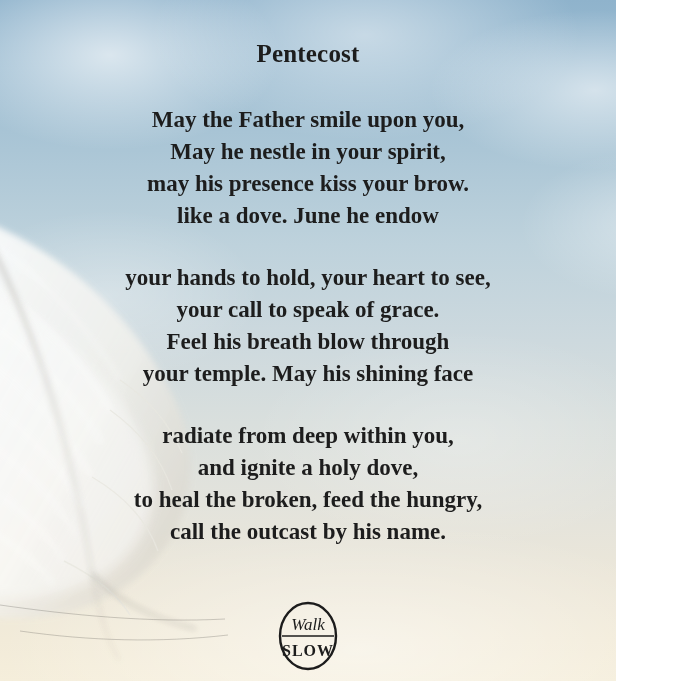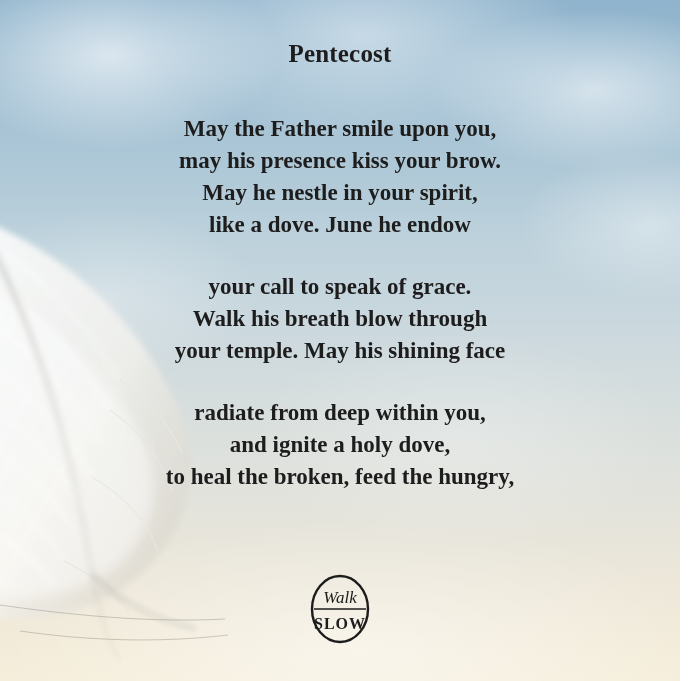--- a/index.html
+++ b/index.html
@@ -8,21 +8,21 @@
   }
   body {
     width: 699px;
     height: 681px;
     overflow: hidden;
     font-family: "Liberation Serif", serif;
   }
 
   #poem-card {
     position: relative;
-    width: 680px;
+    width: 616px;
     height: 681px;
     overflow: hidden;
     background: linear-gradient(
         to bottom,
         #8fb3cc 0%,
         #9dbdd2 10%,
         #abc6d6 22%,
         #bed2dc 36%,
         #cdd9de 50%,
         #d9dfdd 62%,
@@ -71,41 +71,41 @@
     top: 40px;
     left: 0;
     right: 0;
     font-size: 25px;
     font-weight: bold;
     letter-spacing: .2px;
   }
 
   .stanzas {
     position: absolute;
-    top: 113px;
+    top: 104px;
     left: 0;
     right: 0;
   }
   .stanza {
     margin: 0 0 30px 0;
   }
   .stanza:last-child { margin-bottom: 0; }
   .line {
     font-size: 23px;
     line-height: 32px;
     font-weight: bold;
     white-space: nowrap;
   }
 
   
   .logo {
     position: absolute;
     left: 50%;
     transform: translateX(-50%);
-    top: 567px;
+    top: 594px;
     width: 84px;
     height: 84px;
   }
   .logo svg { width: 100%; height: 100%; display: block; }
   .logo-text-top, .logo-text-bottom {
     font-family: "Liberation Serif", serif;
     fill: #1c1c1c;
   }
 </style>
 </head>
@@ -180,33 +180,35 @@
       </g>
     </svg>
   </div>
 
   <div class="poem-text">
     <div class="title">Pentecost</div>
 
     <div class="stanzas">
       <div class="stanza">
         <div class="line">May the Father smile upon you,</div>
+        <div class="line">May he nestle in your spirit,</div>
         <div class="line">may his presence kiss your brow.</div>
-        <div class="line">May he nestle in your spirit,</div>
         <div class="line">like a dove. June he endow</div>
       </div>
       <div class="stanza">
+        <div class="line">your hands to hold, your heart to see,</div>
         <div class="line">your call to speak of grace.</div>
-        <div class="line">Walk his breath blow through</div>
+        <div class="line">Feel his breath blow through</div>
         <div class="line">your temple. May his shining face</div>
       </div>
       <div class="stanza">
         <div class="line">radiate from deep within you,</div>
         <div class="line">and ignite a holy dove,</div>
         <div class="line">to heal the broken, feed the hungry,</div>
+        <div class="line">call the outcast by his name.</div>
       </div>
     </div>
   </div>
 
   <div class="logo">
     <svg viewBox="0 0 84 84" xmlns="http://www.w3.org/2000/svg">
       <ellipse cx="42" cy="42" rx="28" ry="33" fill="none" stroke="#1c1c1c" stroke-width="2.4"></ellipse>
       <line x1="16" y1="42" x2="68" y2="42" stroke="#1c1c1c" stroke-width="1.6"></line>
       <text class="logo-text-top" x="42" y="36" text-anchor="middle" font-size="17" font-style="italic">Walk</text>
       <text class="logo-text-bottom" x="42" y="62" text-anchor="middle" font-size="16" font-weight="bold" letter-spacing="1">SLOW</text>

